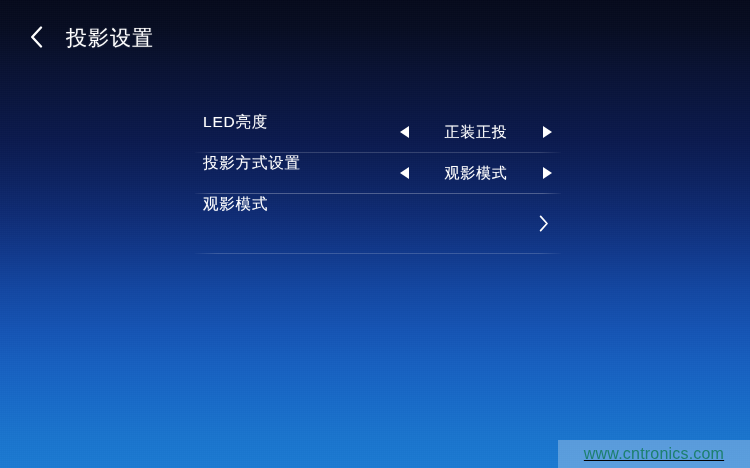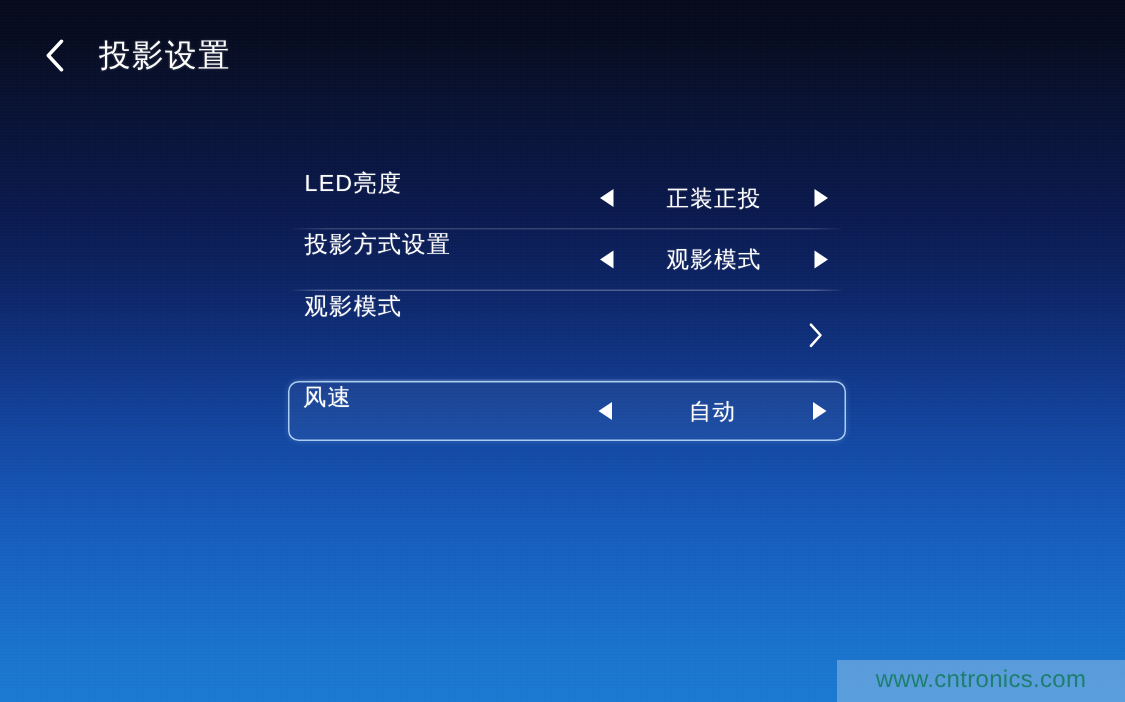--- a/index.html
+++ b/index.html
@@ -174,20 +174,21 @@
   #watermark {
     position: absolute;
     left: 558px;
     top: 440px;
     width: 192px;
     height: 28px;
     background: rgba(255,255,255,0.28);
     display: flex;
     align-items: center;
     justify-content: center;
+    text-decoration: underline;
   }
   #watermark-text {
     color: #1d7f6e;
     font-size: 16px;
     letter-spacing: 0.2px;
     font-family: "Liberation Sans", "DejaVu Sans", sans-serif;
   }
 </style>
 </head>
 <body>
@@ -240,30 +241,20 @@
           <svg width="10" height="17" viewBox="0 0 10 17" fill="none" xmlns="http://www.w3.org/2000/svg">
             <path d="M1.6 1.4 L8 8.5 L1.6 15.6" stroke="#ffffff" stroke-width="1.7" stroke-linecap="round" stroke-linejoin="round"></path>
           </svg>
         </span>
       </span>
     </div>
 
     <div class="divider"></div>
 
 
-    <div class="menu-row selected">
-      <span class="row-label">风速</span>
-      <span class="row-right">
-        <span class="arrow-group">
-          <span class="tri left"></span>
-          <span class="row-value">自动</span>
-          <span class="tri right"></span>
-        </span>
-      </span>
-    </div>
 
   </div>
 
   <div id="watermark">
     <span id="watermark-text">www.cntronics.com</span>
   </div>
 
 </div>
 
 </body></html>

